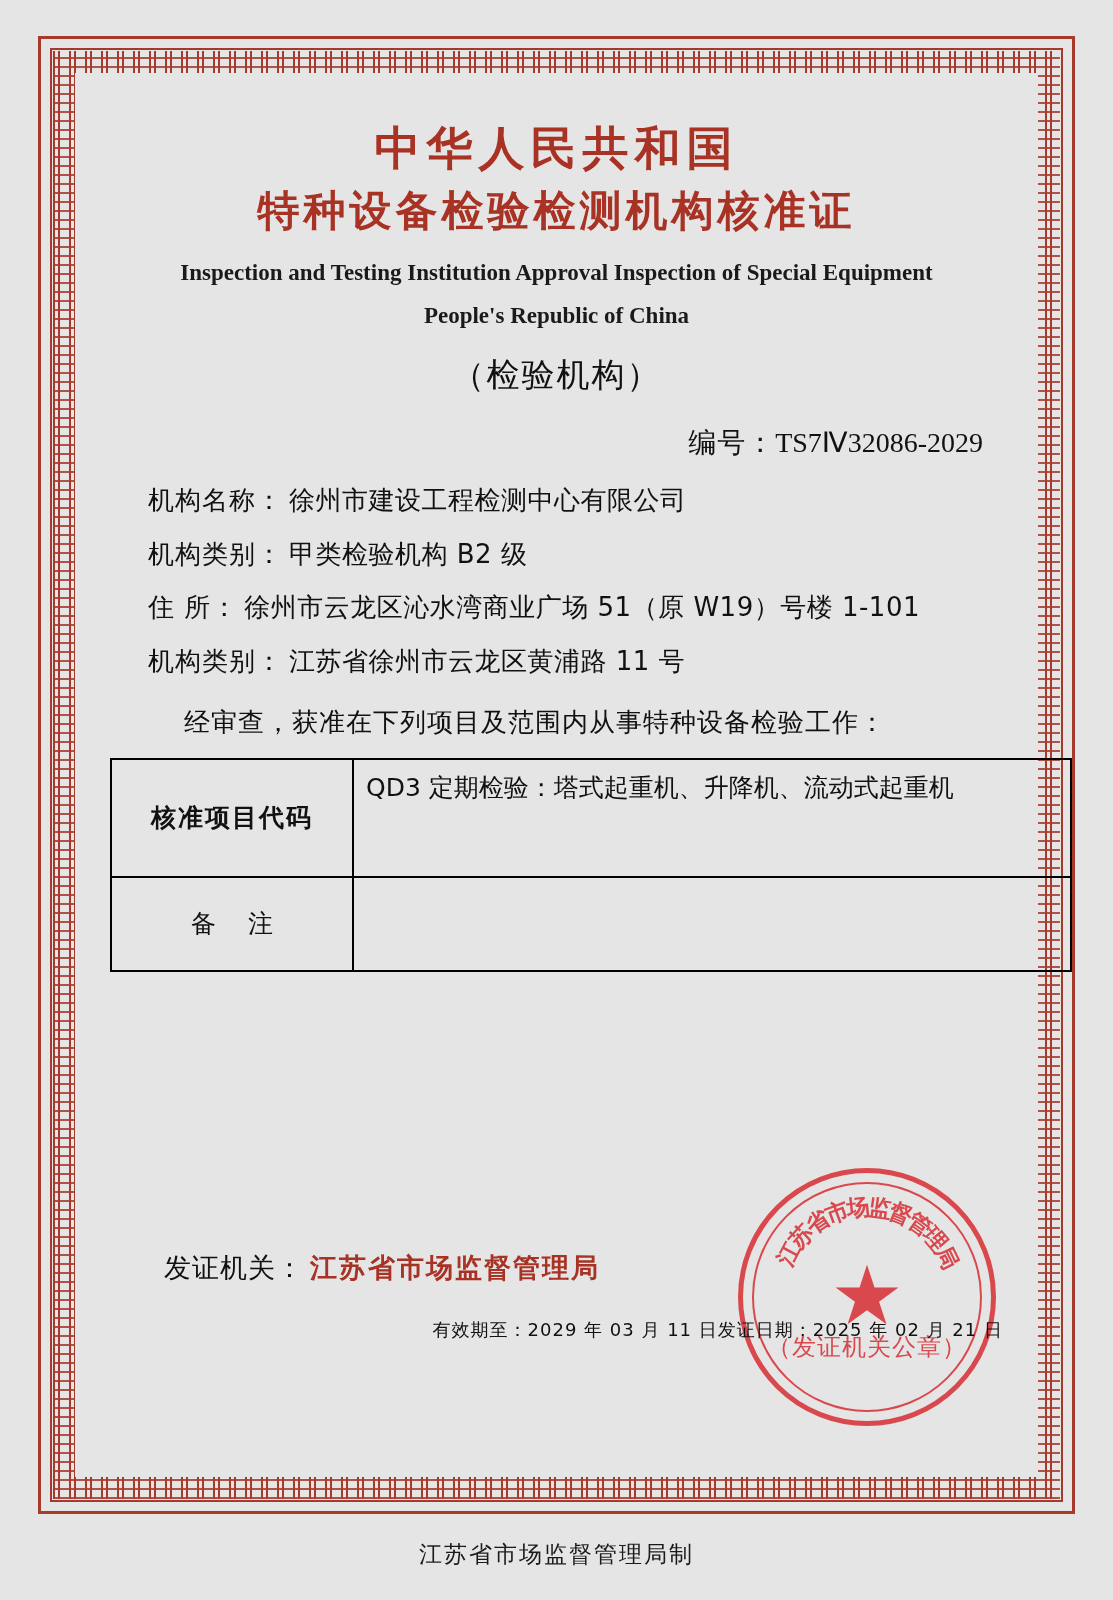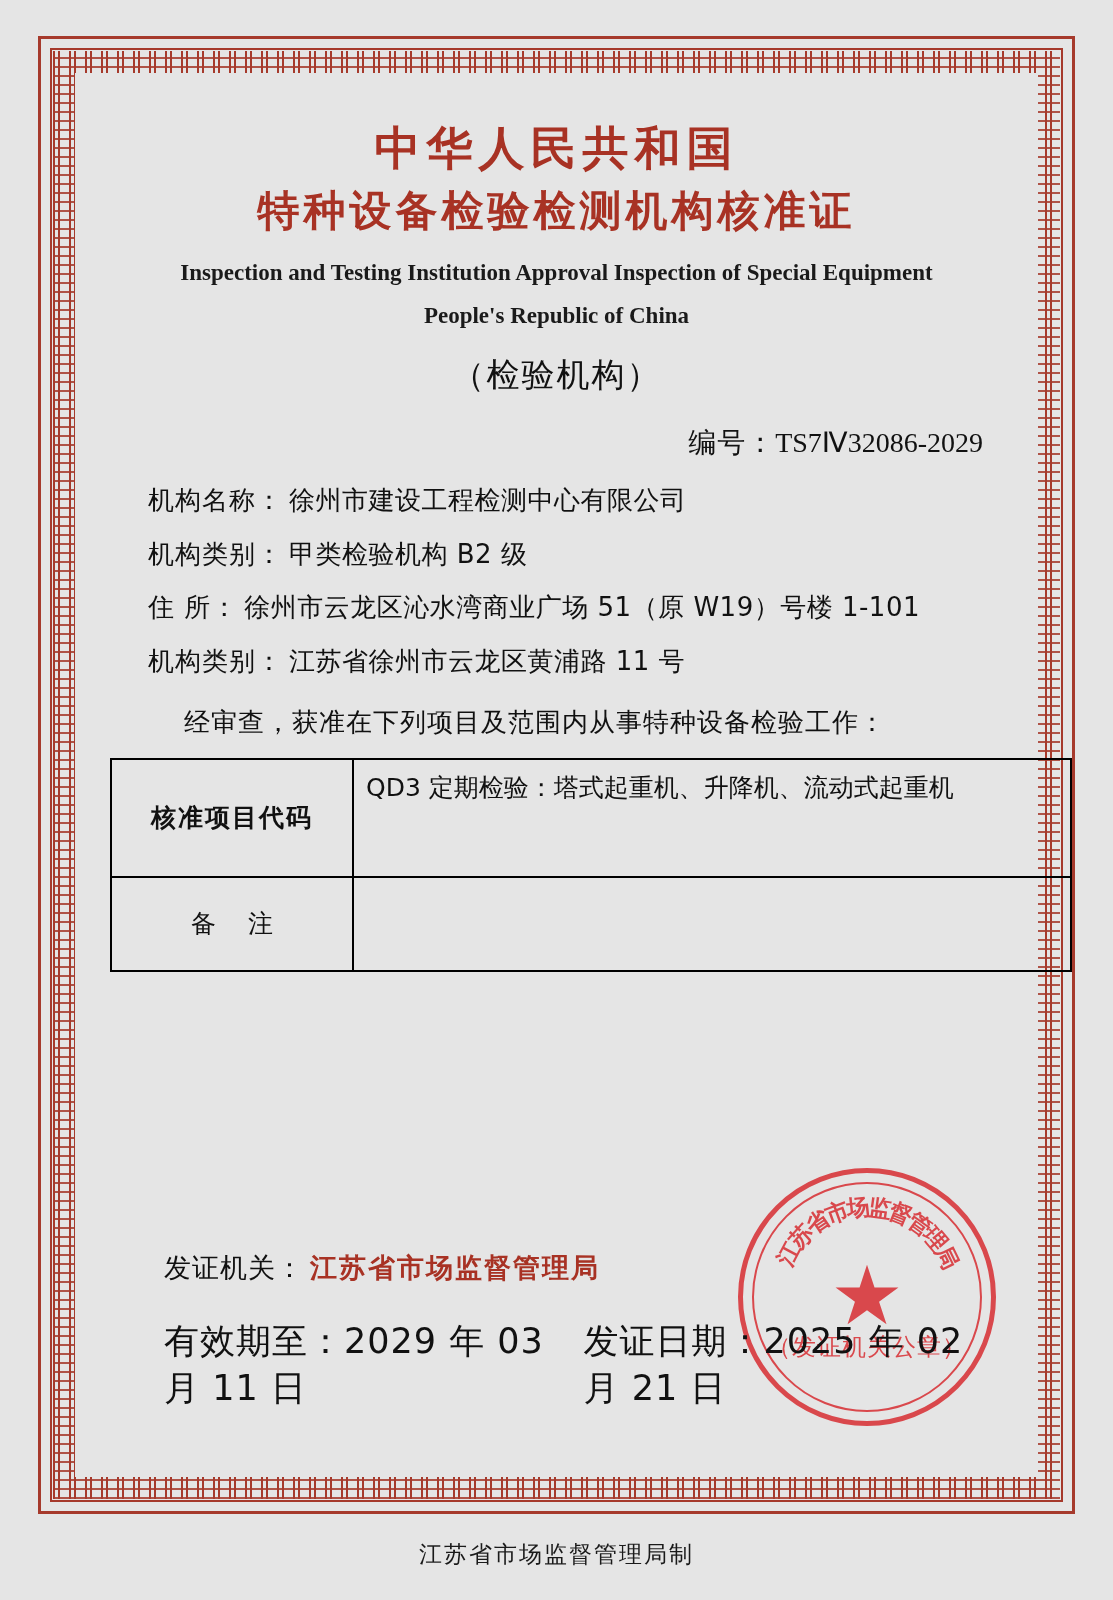--- a/index.html
+++ b/index.html
@@ -217,23 +217,23 @@
     margin-bottom: 32px;
   }
   .issuer .org {
     color: #a83224;
     font-weight: bold;
     margin-left: 6px;
     letter-spacing: 2px;
   }
   .dates {
     display: flex;
-    justify-content: flex-start;
+    justify-content: flex-end;
     align-items: baseline;
-    font-size: 35px;
+    font-size: 18px;
     letter-spacing: 1px;
   }
   .dates .right { margin-right: 10px; }
 
   
   .seal {
     position: absolute;
     left: 738px;
     top: 1168px;
     width: 248px;

